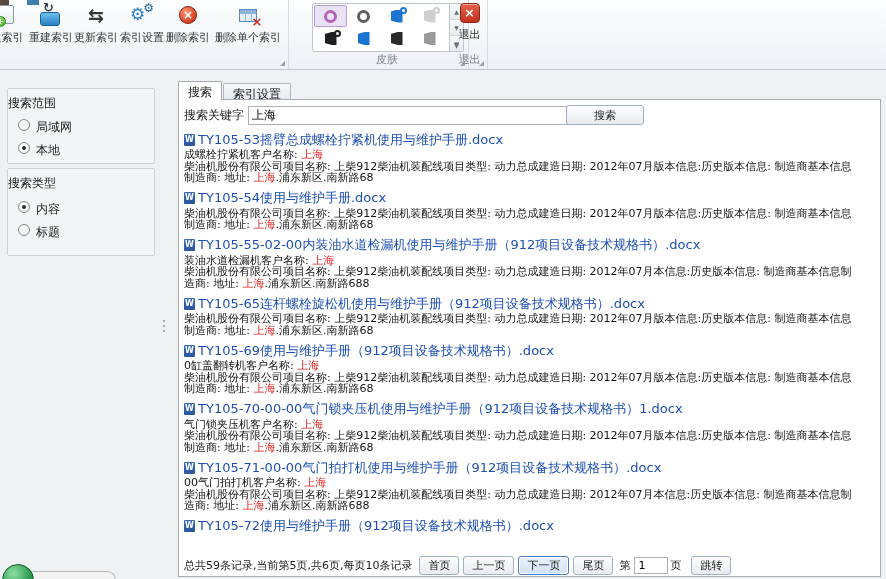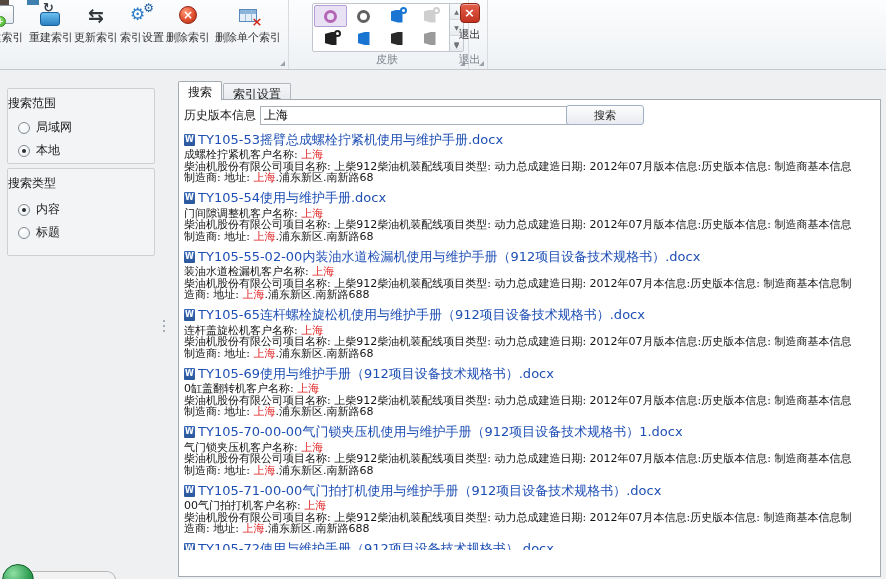--- a/index.html
+++ b/index.html
@@ -71,21 +71,21 @@
     box-shadow:inset 0 1px 0 rgba(255,255,255,.45);
     color:#fff;font-size:13px;font-weight:bold;line-height:18px;text-align:center;}
   .exit-btn .rlabel{font-size:11px;color:#333;margin-top:4px;}
 
   .top-artifact{position:absolute;top:0;height:5px;}
 
   
   .groupbox{position:absolute;left:7px;width:148px;background:#f3f4f6;
     border:1px solid #cdd1d6;border-radius:2px;}
   .gb-title{position:absolute;left:0;top:6px;font-size:12px;color:#1a1a1a;}
-  .opt{position:absolute;left:10px;display:flex;align-items:center;cursor:pointer;}
+  .opt{position:absolute;left:10px;display:flex;cursor:pointer;}
   .radio{width:12px;height:12px;border-radius:50%;border:1px solid #848a92;
     background:radial-gradient(circle at 35% 30%,#fff,#e9ecef);position:relative;margin-right:6px;}
   .radio.checked::after{content:"";position:absolute;left:3px;top:3px;width:4px;height:4px;
     border-radius:50%;background:#2a2e33;}
   .opt-label{font-size:12px;color:#1a1a1a;}
   .splitter{position:absolute;left:162px;top:320px;width:4px;height:18px;cursor:col-resize;}
   .splitter i{display:block;width:2px;height:2px;background:#a8aeb6;margin:0 auto 3px auto;}
 
   
   .tabs{position:absolute;left:178px;top:81px;height:19px;display:flex;align-items:flex-end;}
@@ -280,59 +280,57 @@
     <i></i>
   </div>
 
 <div class="tabs">
   <div class="tab active">搜索</div>
   <div class="tab">索引设置</div>
 </div>
 
 <div class="panel">
   <div class="search-row">
-    <span class="search-label">历史版本信息</span>
+    <span class="search-label">搜索关键字</span>
     <input class="search-input" value="上海" style="">
   </div>
   <button class="btn search-btn">搜索</button>
 
   <div class="results" id="results">
       <div class="result">
         <div class="rtitle">
           <span class="docx-ic">W</span>
           <a class="rlink">TY105-53摇臂总成螺栓拧紧机使用与维护手册.docx</a>
         </div>
         <div class="rline"><span>成螺栓拧紧机客户名称: </span><span class="hl">上海</span></div>
         <div class="rline"><span>柴油机股份有限公司项目名称: 上柴912柴油机装配线项目类型: 动力总成建造日期: 2012年07月版本信息:历史版本信息: 制造商基本信息</span></div>
         <div class="rline"><span>制造商: 地址: </span><span class="hl">上海</span><span>.浦东新区.南新路68</span></div>
       </div>
       <div class="result">
         <div class="rtitle">
           <span class="docx-ic">W</span>
           <a class="rlink">TY105-54使用与维护手册.docx</a>
         </div>
-        <div class="rline"><span>门间隙调整机客户名称: </span><span class="hl">上海</span></div>
         <div class="rline"><span>柴油机股份有限公司项目名称: 上柴912柴油机装配线项目类型: 动力总成建造日期: 2012年07月版本信息:历史版本信息: 制造商基本信息</span></div>
         <div class="rline"><span>制造商: 地址: </span><span class="hl">上海</span><span>.浦东新区.南新路68</span></div>
       </div>
       <div class="result">
         <div class="rtitle">
           <span class="docx-ic">W</span>
           <a class="rlink">TY105-55-02-00内装油水道检漏机使用与维护手册（912项目设备技术规格书）.docx</a>
         </div>
         <div class="rline"><span>装油水道检漏机客户名称: </span><span class="hl">上海</span></div>
         <div class="rline"><span>柴油机股份有限公司项目名称: 上柴912柴油机装配线项目类型: 动力总成建造日期: 2012年07月本信息:历史版本信息: 制造商基本信息制</span></div>
         <div class="rline"><span>造商: 地址: </span><span class="hl">上海</span><span>.浦东新区.南新路688</span></div>
       </div>
       <div class="result">
         <div class="rtitle">
           <span class="docx-ic">W</span>
           <a class="rlink">TY105-65连杆螺栓旋松机使用与维护手册（912项目设备技术规格书）.docx</a>
         </div>
-        <div class="rline"><span>连杆盖旋松机客户名称: </span><span class="hl">上海</span></div>
         <div class="rline"><span>柴油机股份有限公司项目名称: 上柴912柴油机装配线项目类型: 动力总成建造日期: 2012年07月版本信息:历史版本信息: 制造商基本信息</span></div>
         <div class="rline"><span>制造商: 地址: </span><span class="hl">上海</span><span>.浦东新区.南新路68</span></div>
       </div>
       <div class="result">
         <div class="rtitle">
           <span class="docx-ic">W</span>
           <a class="rlink">TY105-69使用与维护手册（912项目设备技术规格书）.docx</a>
         </div>
         <div class="rline"><span>0缸盖翻转机客户名称: </span><span class="hl">上海</span></div>
         <div class="rline"><span>柴油机股份有限公司项目名称: 上柴912柴油机装配线项目类型: 动力总成建造日期: 2012年07月版本信息:历史版本信息: 制造商基本信息</span></div>
@@ -357,16 +355,27 @@
         <div class="rline"><span>造商: 地址: </span><span class="hl">上海</span><span>.浦东新区.南新路688</span></div>
       </div>
       <div class="result">
         <div class="rtitle">
           <span class="docx-ic">W</span>
           <a class="rlink">TY105-72使用与维护手册（912项目设备技术规格书）.docx</a>
         </div>
       </div>
     </div>
 
+  <div class="pagination">
+    <span class="pg-summary">总共59条记录,当前第5页,共6页,每页10条记录</span>
+    <button class="btn pgbtn">首页</button>
+    <button class="btn pgbtn">上一页</button>
+    <button class="btn pgbtn focused" id="pg-next">下一页</button>
+    <button class="btn pgbtn">尾页</button>
+    <span class="pg-label">第</span>
+    <input class="pg-input" value="1" style="">
+    <span class="pg-label">页</span>
+    <button class="btn pgbtn pg-go">跳转</button>
+  </div>
 </div>
 
 <div class="balloon"></div>
 <div class="balloon-orb"></div>
 
 </body></html>

